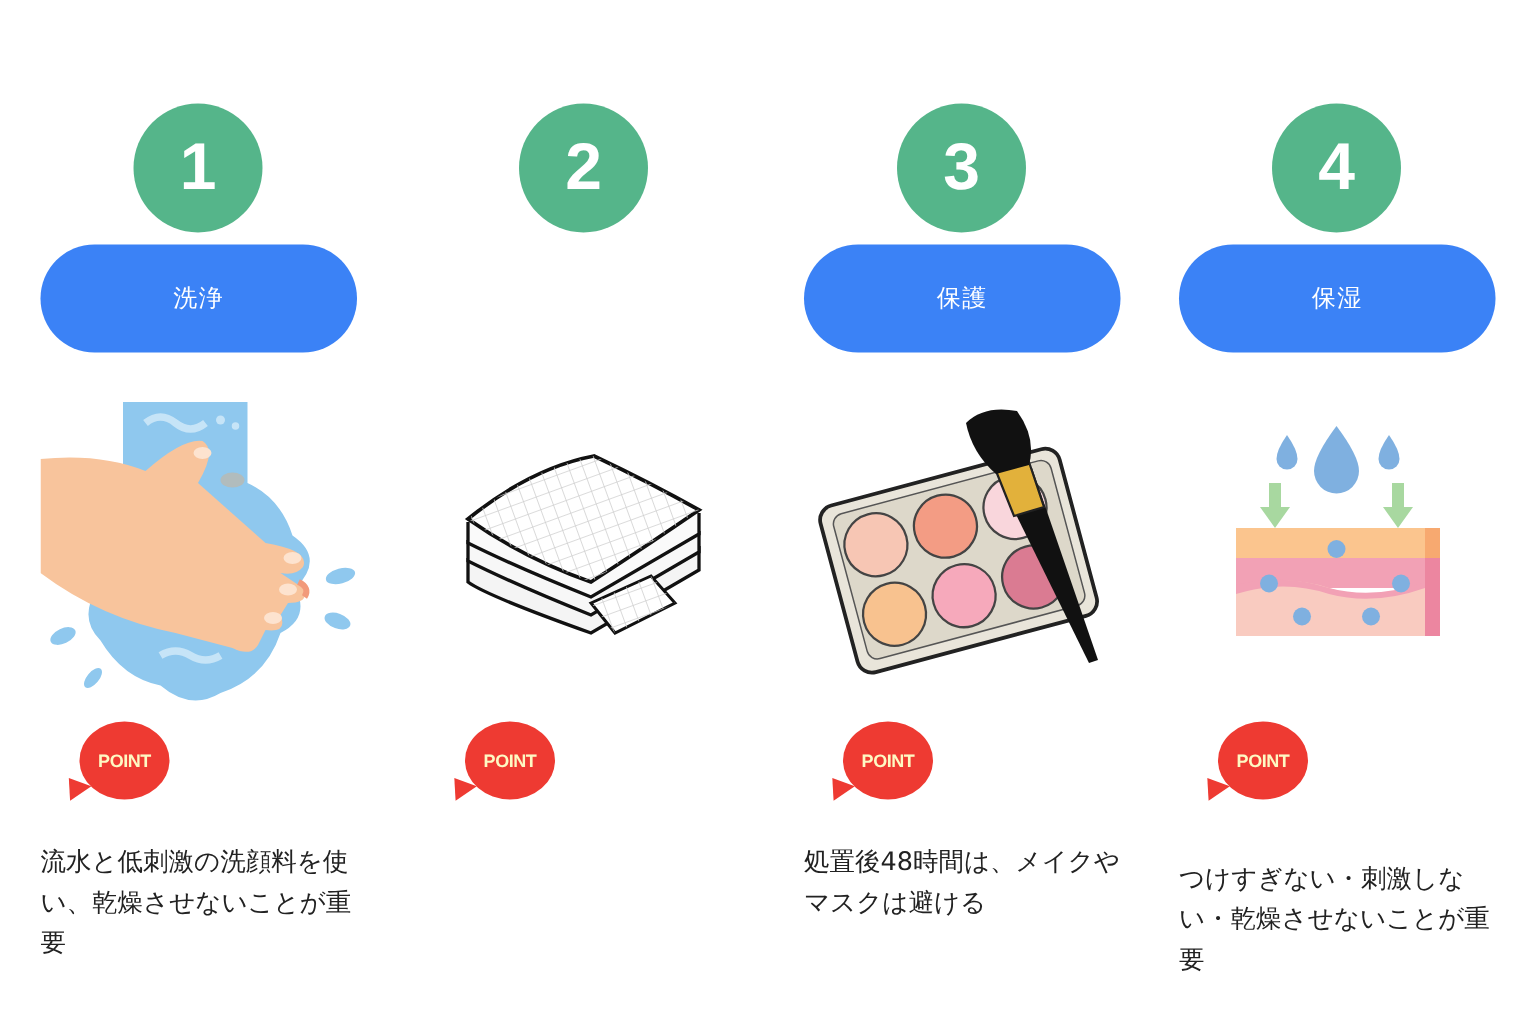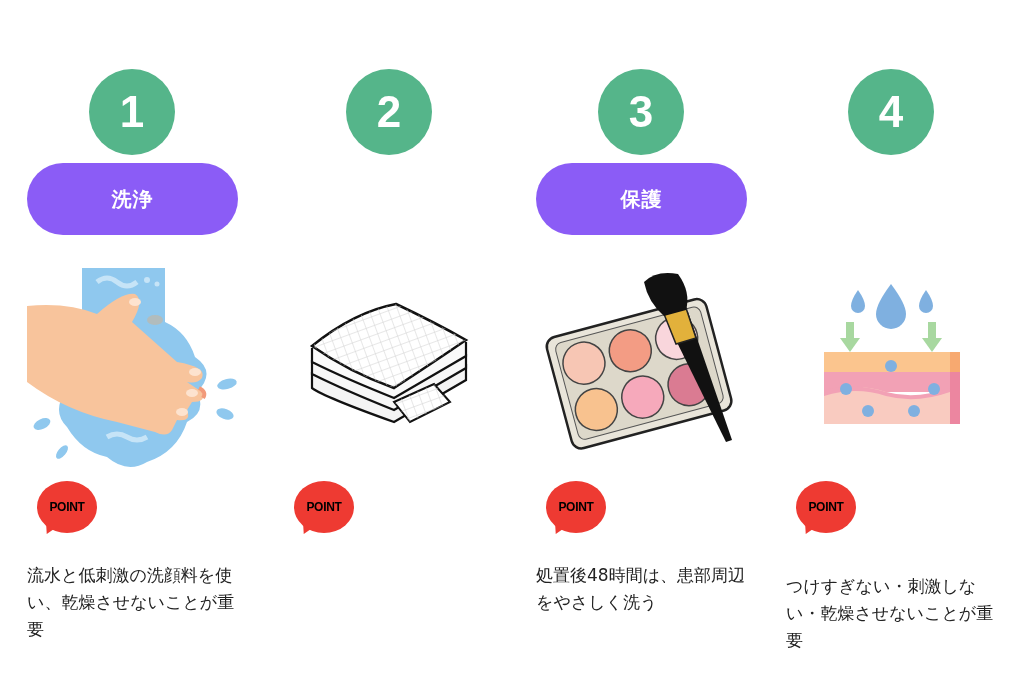--- a/index.html
+++ b/index.html
@@ -4,26 +4,26 @@
 <style>
   html, body { margin:0; padding:0; background:#ffffff; }
   body { width:1024px; height:683px; position:relative; overflow:hidden;
          font-family:"DejaVu Sans","Liberation Sans",sans-serif; color:#222; }
   .step { position:absolute; top:0; width:211px; height:683px; }
   .num-circle { position:absolute; top:69px; left:62px; width:86px; height:86px; border-radius:50%;
                 background:#55b58a; color:#fff; font-size:44px; font-weight:bold;
                 display:flex; align-items:center; justify-content:center;
                 font-family:"Liberation Sans","DejaVu Sans",sans-serif; }
   .pill { position:absolute; top:163px; left:0; width:211px; height:72px; border-radius:36px;
-          background:#8b5cf6; color:#fff; font-size:20px; font-weight:bold;
+          background:#3b82f6; color:#fff; font-size:16px; font-weight:normal;
           display:flex; align-items:center; justify-content:center; letter-spacing:1px; }
   .illus { position:absolute; top:262px; left:0; width:211px; height:210px; }
   .point { position:absolute; top:481px; left:10px; width:62px; height:56px; }
-  .point .bubble { position:absolute; left:0; top:0; width:60px; height:52px; border-radius:50%;
-                   background:#ee3a32; color:#000000; font-size:12px; font-weight:bold;
+  .point .bubble { position:absolute; left:16px; top:0; width:60px; height:52px; border-radius:50%;
+                   background:#ee3a32; color:#fef9c3; font-size:12px; font-weight:bold;
                    display:flex; align-items:center; justify-content:center;
                    font-family:"Liberation Sans","DejaVu Sans",sans-serif; letter-spacing:-0.3px; }
   .point .tail { position:absolute; left:6px; top:40px; width:0; height:0;
                  border-left:6px solid transparent; border-right:10px solid transparent;
                  border-top:14px solid #ee3a32; transform:rotate(20deg); }
   .desc { position:absolute; top:562px; left:0; width:215px; font-size:17px; line-height:27px;
           color:#222; word-break:break-all; }
 </style>
 </head>
 <body>
@@ -99,25 +99,26 @@
       </g>
       <path d="M130 58 L152 50 L196 178 L190 180 Z" fill="#111"></path>
       <path d="M128 52 L150 46 L160 76 L140 82 Z" fill="#e2b13b" stroke="#222" stroke-width="1.5"></path>
       <path d="M108 20 Q120 8 142 12 Q155 30 150 48 L128 54 Q112 40 108 20 Z" fill="#111"></path>
     </svg>
   </div>
   <div class="point">
     <div class="tail"></div>
     <div class="bubble">POINT</div>
   </div>
-  <div class="desc">処置後48時間は、患部周辺をやさしく洗う</div>
+  <div class="desc">処置後48時間は、メイクやマスクは避ける</div>
 </div>
 
 <div class="step" style="left:786px;">
   <div class="num-circle">4</div>
+  <div class="pill">保湿</div>
   <div class="illus">
     <svg width="211" height="210" viewBox="0 0 211 210">
       <path d="M72 28 Q79 38 79 44 A7 7 0 0 1 65 44 Q65 38 72 28 Z" fill="#7fb0e0"></path>
       <path d="M105 22 Q120 42 120 52 A15 15 0 0 1 90 52 Q90 42 105 22 Z" fill="#7fb0e0"></path>
       <path d="M140 28 Q147 38 147 44 A7 7 0 0 1 133 44 Q133 38 140 28 Z" fill="#7fb0e0"></path>
       <rect x="60" y="60" width="8" height="18" fill="#a8d8a0"></rect>
       <path d="M54 76 L74 76 L64 90 Z" fill="#a8d8a0"></path>
       <rect x="142" y="60" width="8" height="18" fill="#a8d8a0"></rect>
       <path d="M136 76 L156 76 L146 90 Z" fill="#a8d8a0"></path>
       <rect x="38" y="90" width="126" height="20" fill="#fbc58e"></rect>

